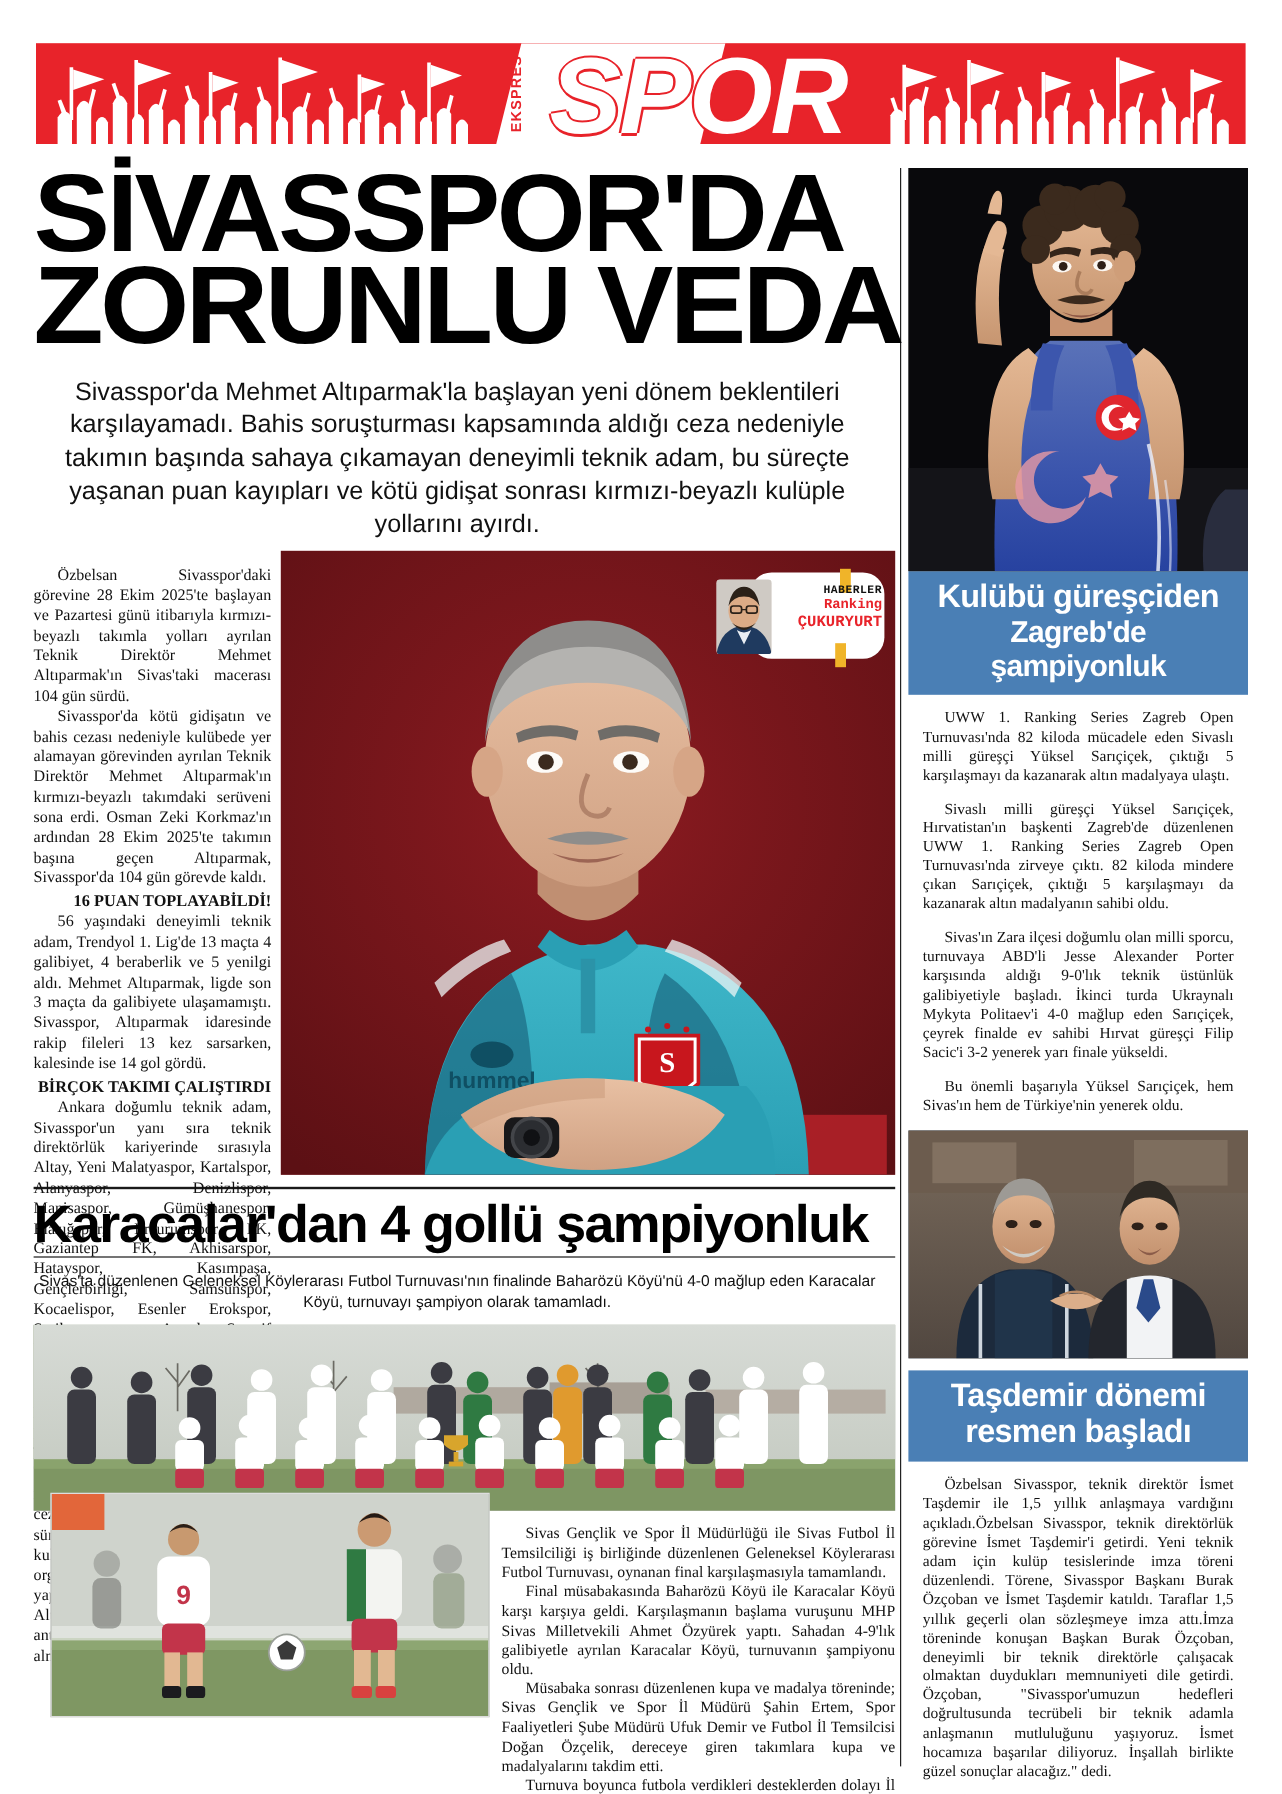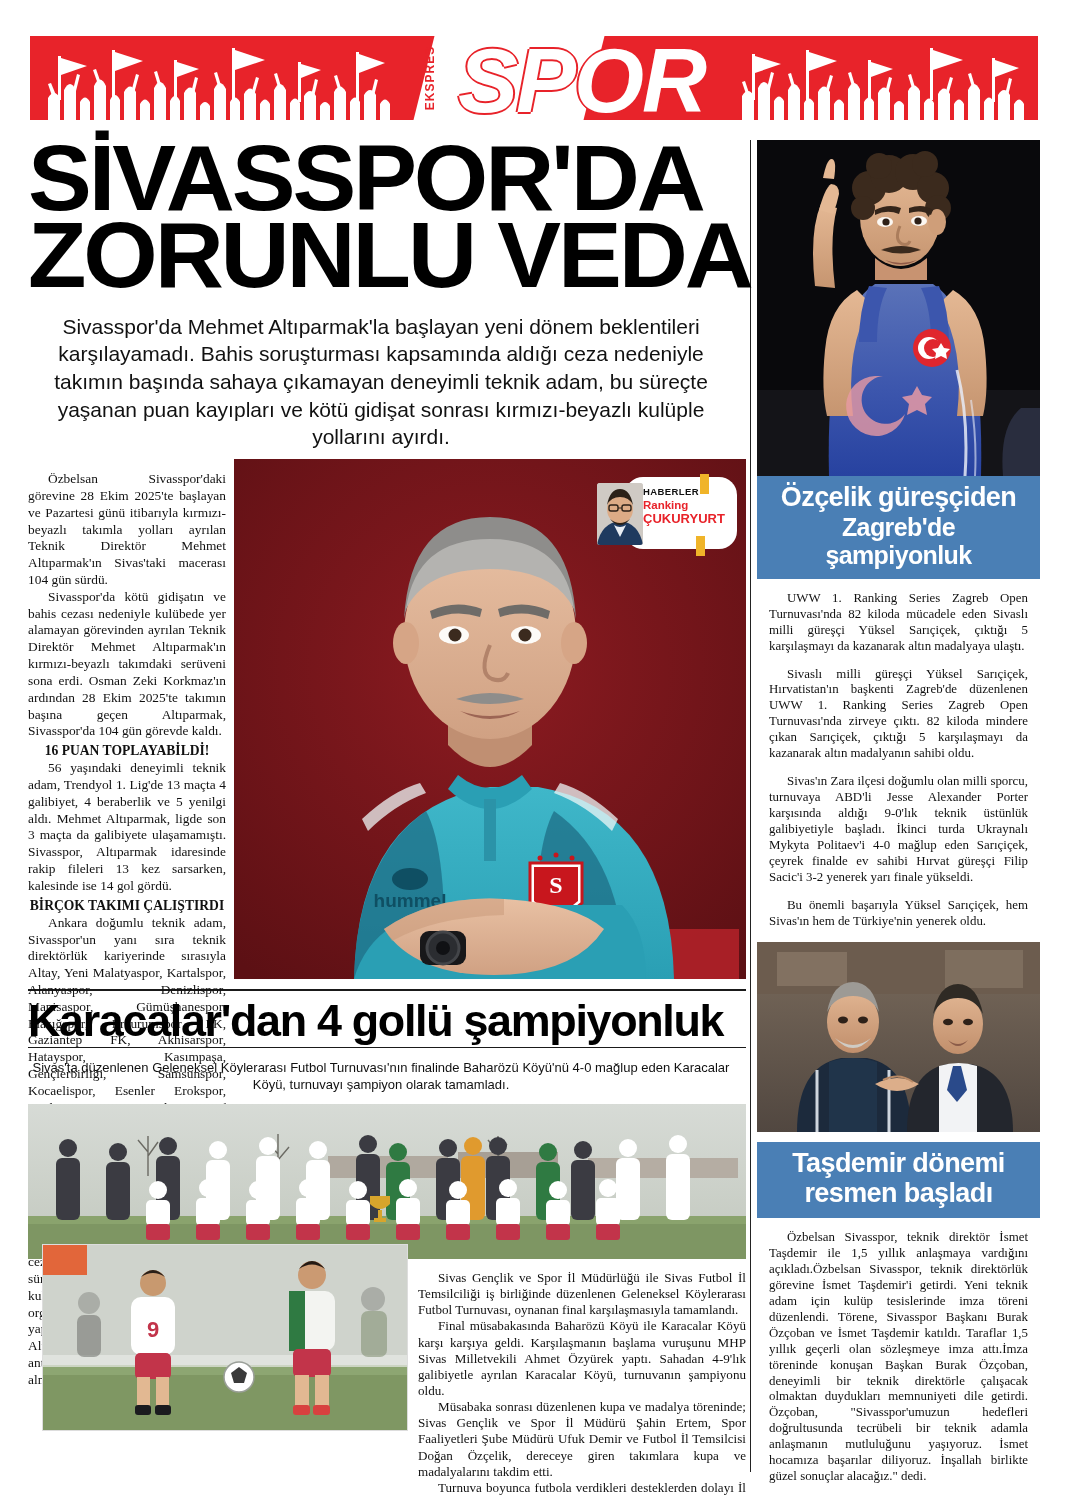--- a/index.html
+++ b/index.html
@@ -72,21 +72,21 @@
   }
 
   
   .story-row{position:relative;margin-top:6px;height:520px;}
   .body-col{
     position:absolute;left:0;top:12px;width:198px;
     font-size:13.4px;line-height:1.255;text-align:justify;color:#111;
   }
   .body-col p{margin:0;text-indent:20px;}
   .subhead{
-    font-weight:bold;text-align:center;text-indent:0 !important;
+    font-weight:bold;text-align:right;text-indent:0 !important;
     font-size:13.6px;margin:2px 0 1px 0 !important;
   }
   .photo-main{
     position:absolute;left:206px;top:0;width:512px;height:520px;
     background:#6d1318;overflow:hidden;
   }
 
   
   .coach{position:absolute;left:0;top:0;width:100%;height:100%;}
 
@@ -96,22 +96,22 @@
   }
   .byline-bubble{
     position:absolute;right:0;top:0;width:112px;height:72px;
     background:#fff;border-radius:18px;
   }
   .byline-photo{
     position:absolute;left:0;top:6px;width:46px;height:62px;
     background:#d9d4cf;border-radius:3px;overflow:hidden;
   }
   .byline-txt{
-    position:absolute;left:46px;top:9px;width:92px;text-align:left;
-    font-family:Liberation Sans, sans-serif;
+    position:absolute;left:46px;top:9px;width:92px;text-align:right;
+    font-family:Liberation Mono, monospace;
   }
   .byline-haberler{font-size:9.5px;font-weight:bold;color:#111;letter-spacing:0.4px;}
   .byline-name{font-size:11.5px;font-weight:bold;color:#e8232a;line-height:1.1;margin-top:2px;}
   .byline-surname{font-size:13px;font-weight:bold;color:#e8232a;line-height:1.05;}
   .tick{position:absolute;width:9px;height:20px;background:#f0b429;}
   .tick.t1{right:28px;top:-3px;}
   .tick.t2{right:32px;bottom:-4px;}
 
   
   .hr-thick{height:2px;background:#1a1a1a;margin:10px 0 8px 0;}
@@ -656,21 +656,21 @@
         <path d="M160 246 l5 9 10 2 -7 7 2 11 -10-5 -10 5 2-11 -7-7 10-2z" fill="#e79aa4" opacity="0.85"></path>
 
         <path d="M200 230 q12 48 8 106" fill="none" stroke="#e6eaf6" stroke-width="3" opacity="0.85"></path>
         <path d="M214 260 q6 40 4 76" fill="none" stroke="#e6eaf6" stroke-width="2" opacity="0.6"></path>
 
         <path d="M246 336 q-4-50 18-68 l20 0 0 68z" fill="#2b3042" opacity="0.9"></path>
       </svg>
     </div>
 
     <div class="banner-blue">
-      <div>Özçelik güreşçiden</div>
+      <div>Kulübü güreşçiden</div>
       <div class="small">Zagreb'de</div>
       <div class="small">şampiyonluk</div>
     </div>
 
     <div class="rcol-text">
       <p>UWW 1. Ranking Series Zagreb Open Turnuvası'nda 82 kiloda mücadele eden Sivaslı milli güreşçi Yüksel Sarıçiçek, çıktığı 5 karşılaşmayı da kazanarak altın madalyaya ulaştı.</p>
       <p>Sivaslı milli güreşçi Yüksel Sarıçiçek, Hırvatistan'ın başkenti Zagreb'de düzenlenen UWW 1. Ranking Series Zagreb Open Turnuvası'nda zirveye çıktı. 82 kiloda mindere çıkan Sarıçiçek, çıktığı 5 karşılaşmayı da kazanarak altın madalyanın sahibi oldu.</p>
       <p>Sivas'ın Zara ilçesi doğumlu olan milli sporcu, turnuvaya ABD'li Jesse Alexander Porter karşısında aldığı 9-0'lık teknik üstünlük galibiyetiyle başladı. İkinci turda Ukraynalı Mykyta Politaev'i 4-0 mağlup eden Sarıçiçek, çeyrek finalde ev sahibi Hırvat güreşçi Filip Sacic'i 3-2 yenerek yarı finale yükseldi.</p>
       <p>Bu önemli başarıyla Yüksel Sarıçiçek, hem Sivas'ın hem de Türkiye'nin yenerek oldu.</p>
     </div>

